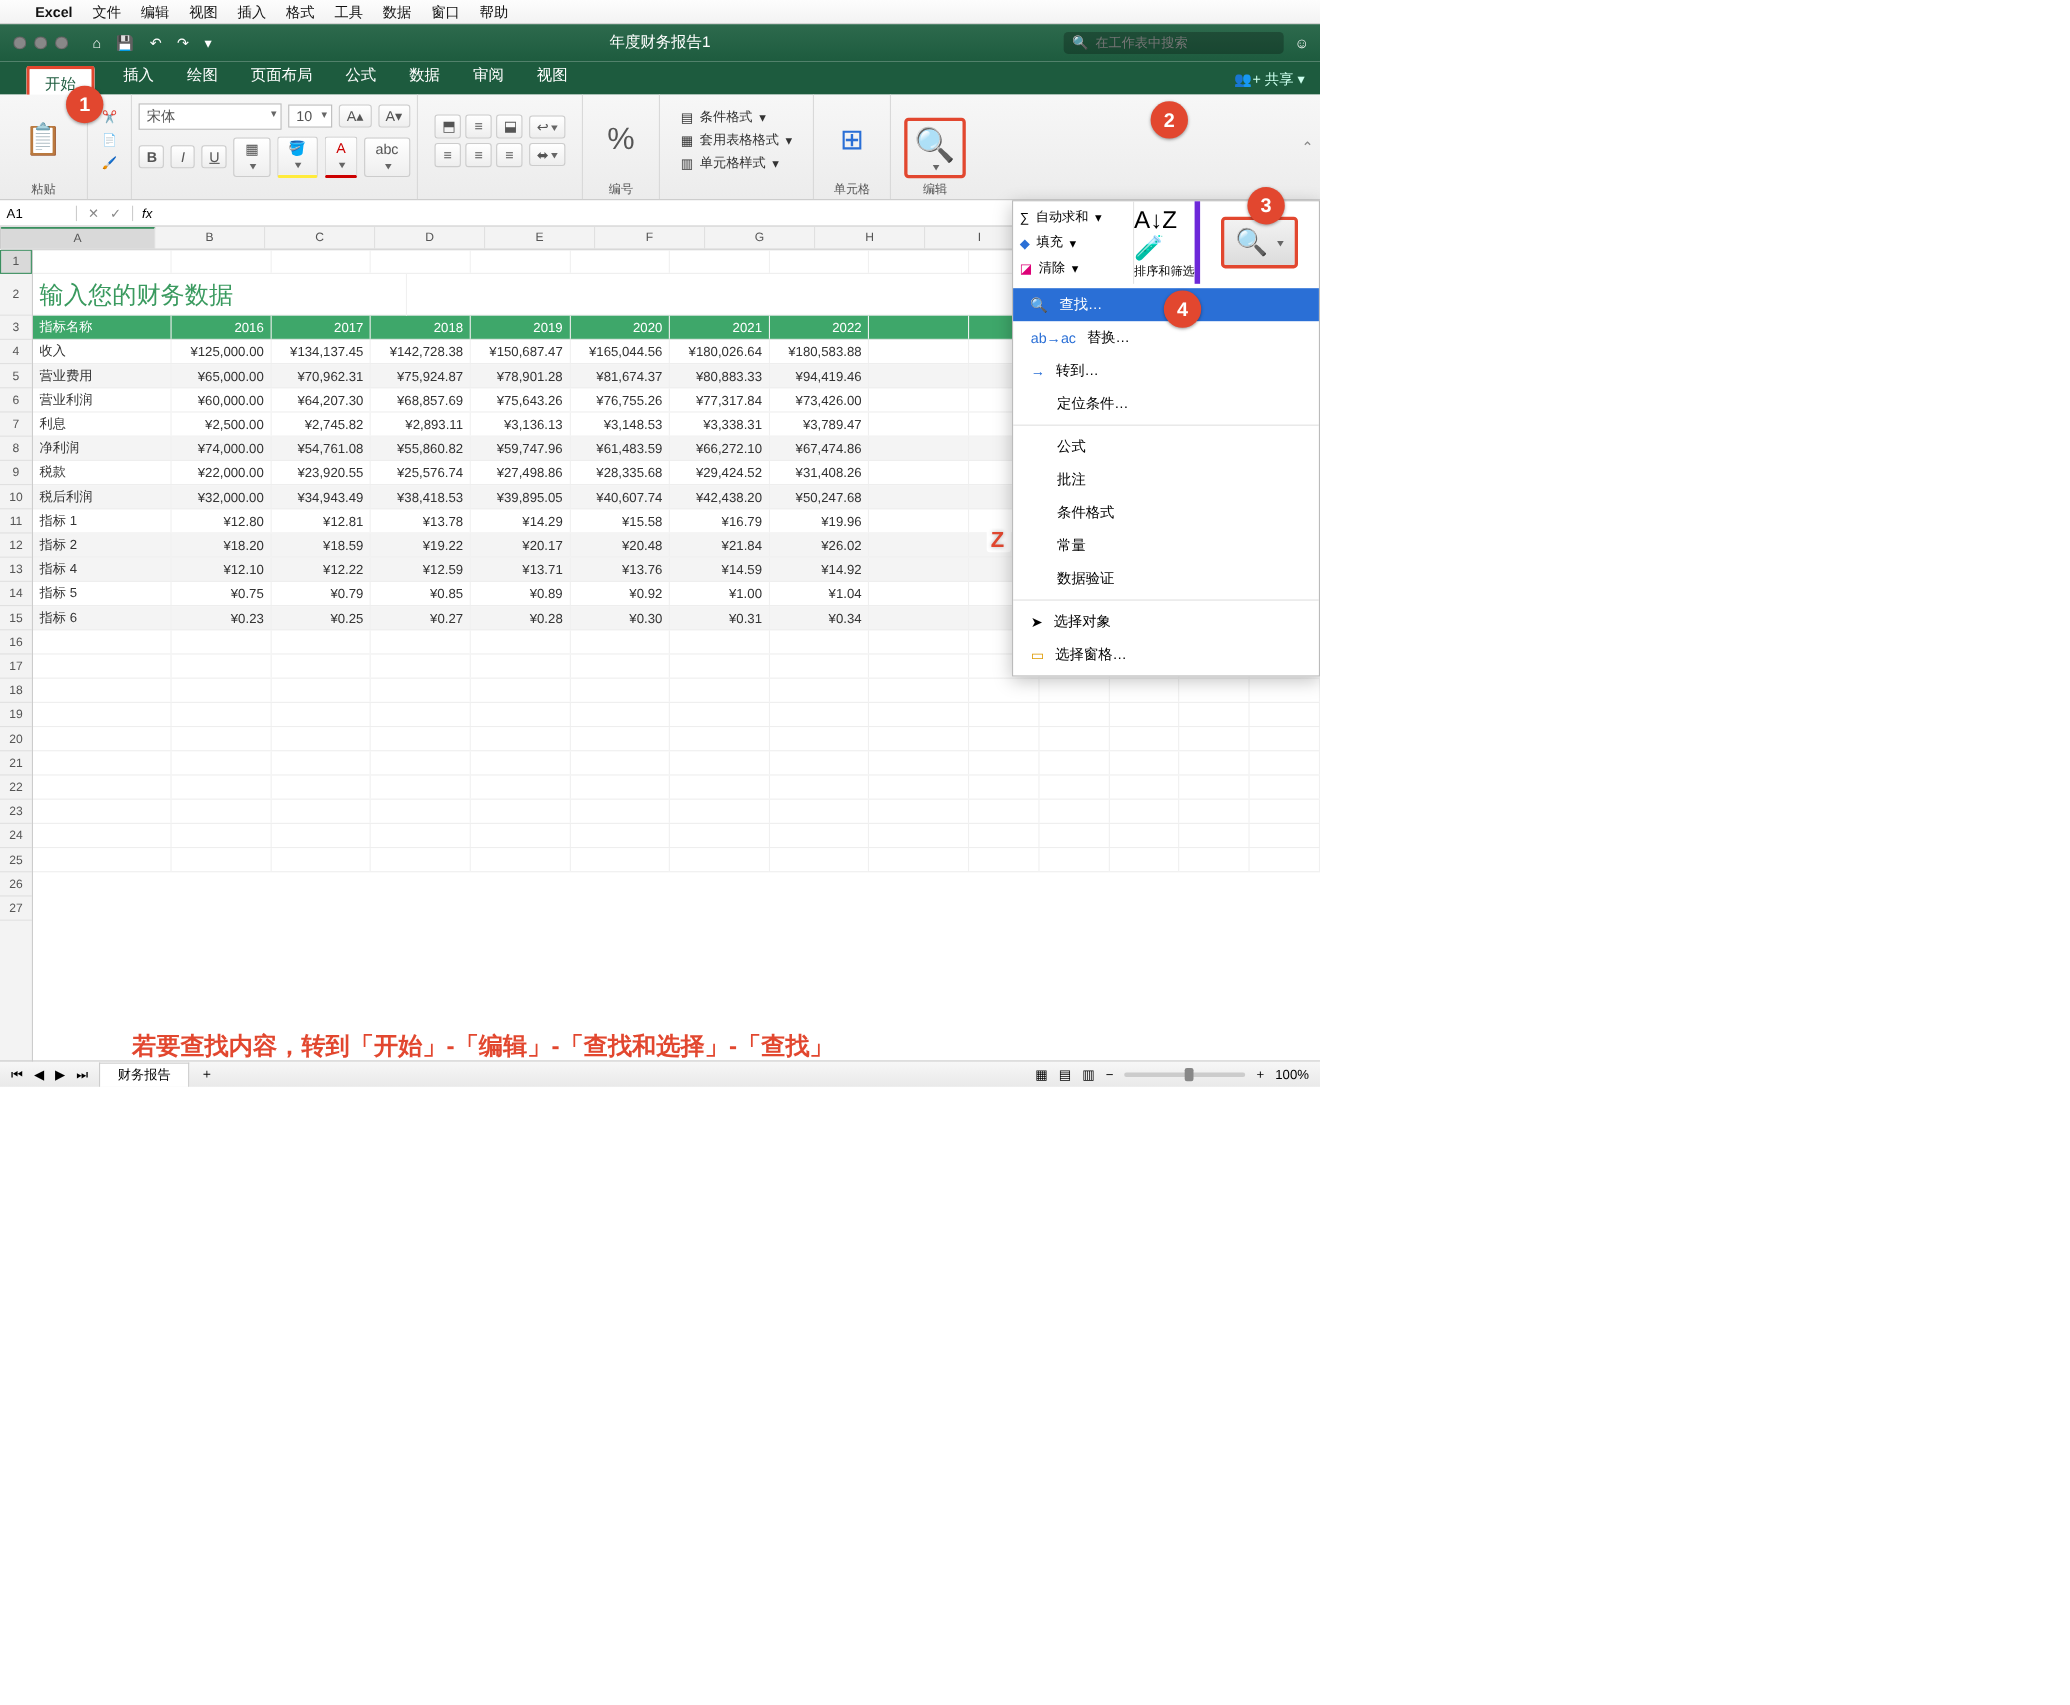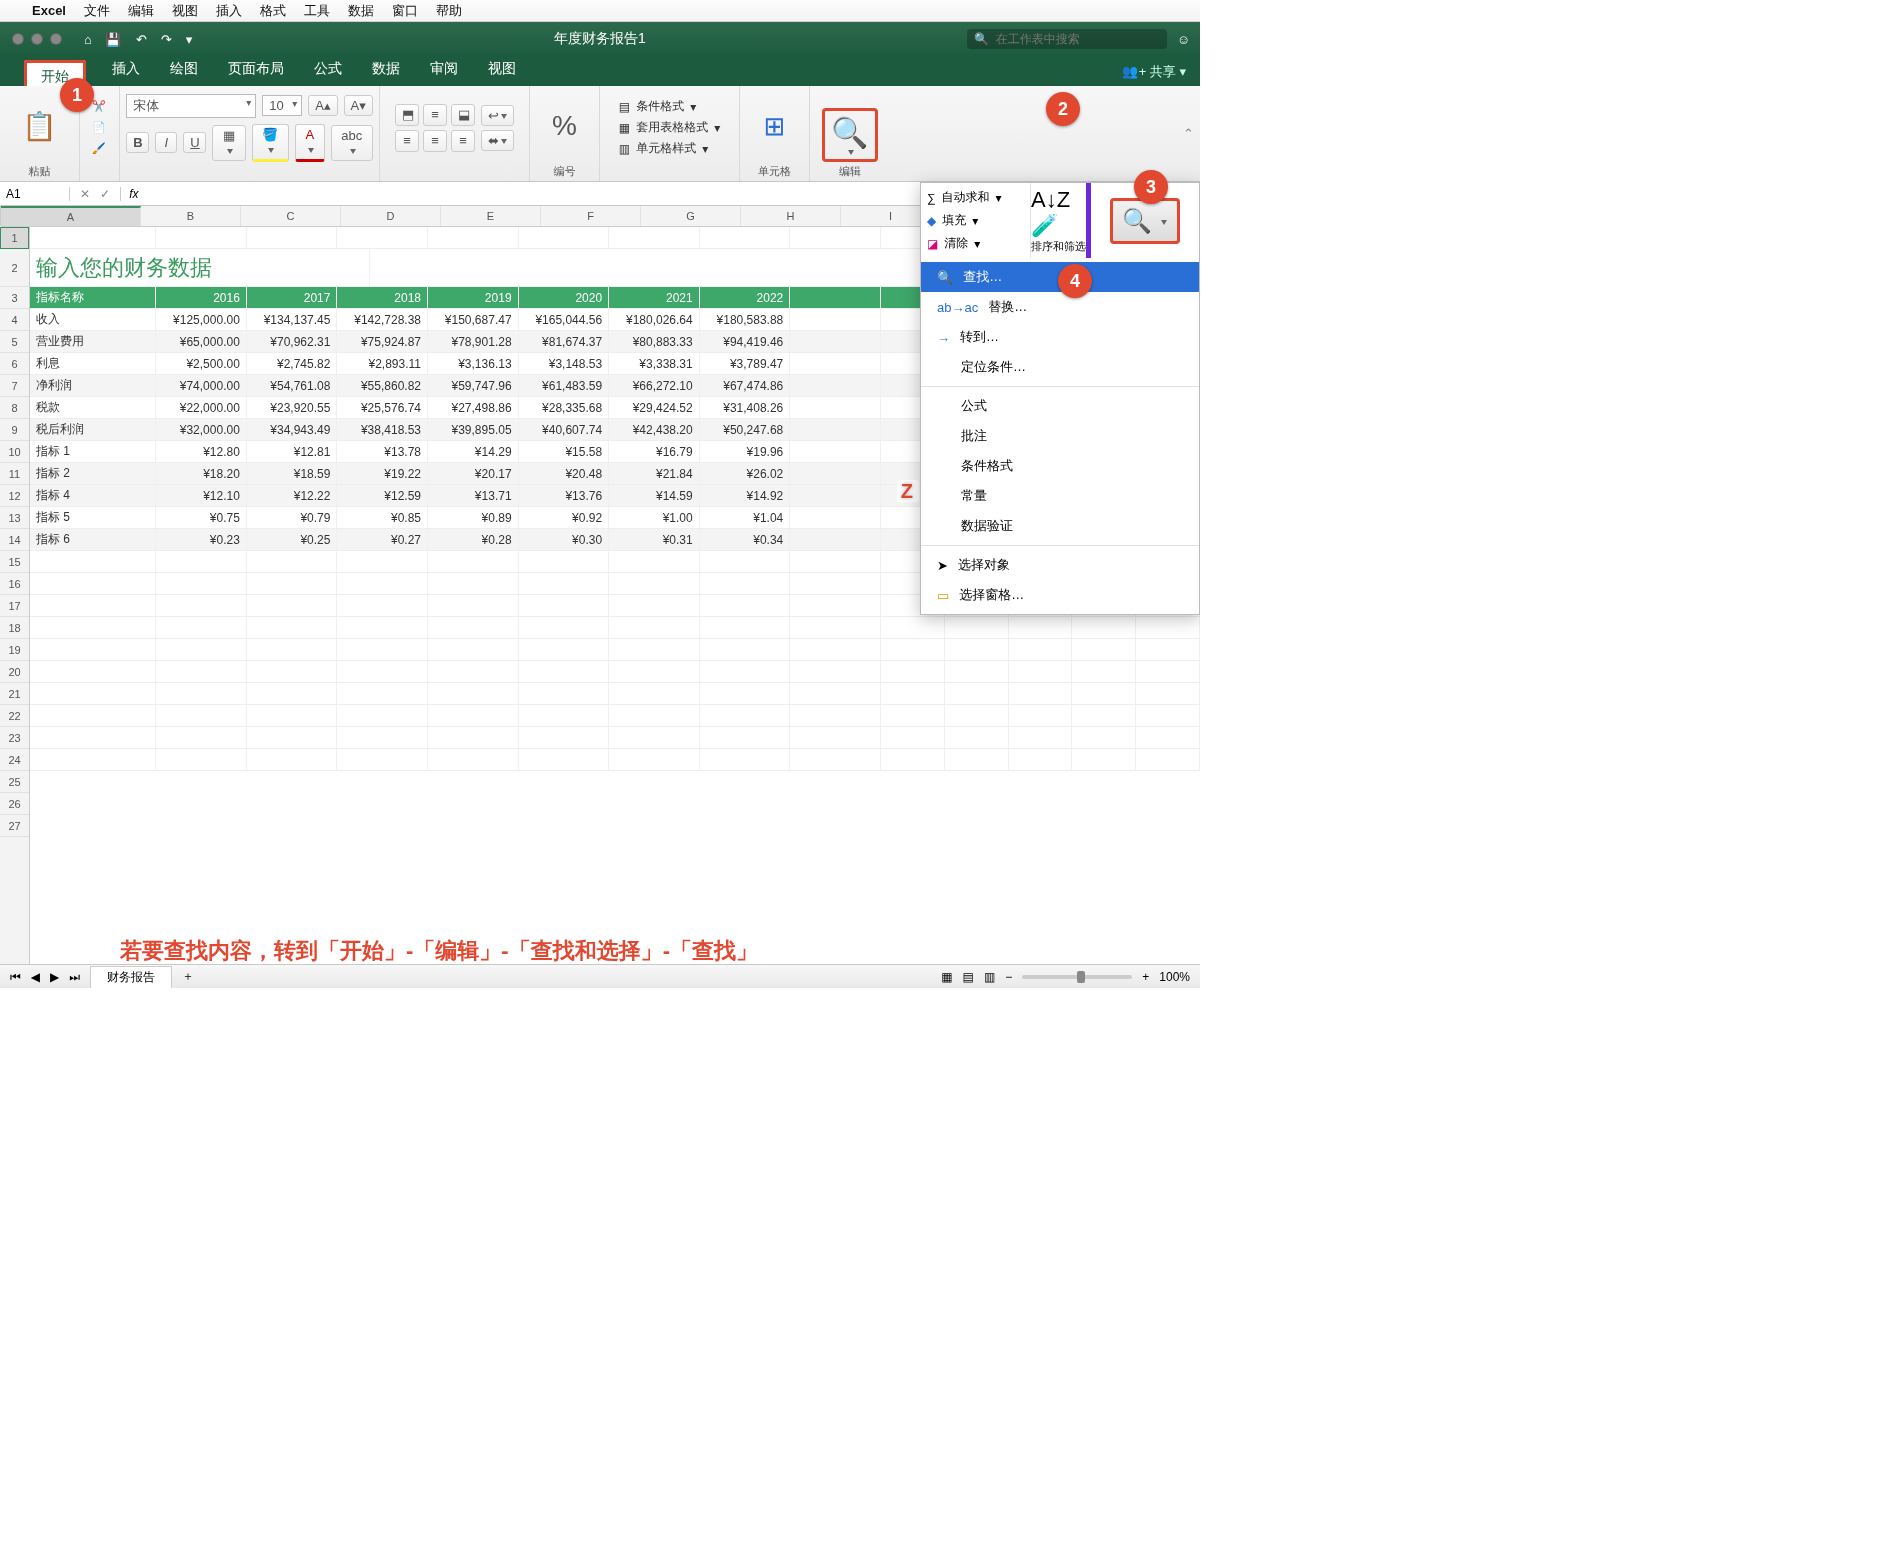--- a/index.html
+++ b/index.html
@@ -361,20 +361,36 @@
         <div class="cell" style="width: 100px; justify-content: flex-end;">¥80,883.33</div>
         <div class="cell" style="width: 100px; justify-content: flex-end;">¥94,419.46</div>
         <div class="cell" style="width: 100px;"></div>
         <div class="cell" style="width: 70px;"></div>
         <div class="cell" style="width: 70px;"></div>
         <div class="cell" style="width: 70px;"></div>
         <div class="cell" style="width: 70px;"></div>
         <div class="cell" style="width: 70px;"></div>
       </div>
       <div class="datarow " style="height: 22px;">
+        <div class="cell" style="width: 140px; justify-content: flex-start;">营业利润</div>
+        <div class="cell" style="width: 100px; justify-content: flex-end;">¥60,000.00</div>
+        <div class="cell" style="width: 100px; justify-content: flex-end;">¥64,207.30</div>
+        <div class="cell" style="width: 100px; justify-content: flex-end;">¥68,857.69</div>
+        <div class="cell" style="width: 100px; justify-content: flex-end;">¥75,643.26</div>
+        <div class="cell" style="width: 100px; justify-content: flex-end;">¥76,755.26</div>
+        <div class="cell" style="width: 100px; justify-content: flex-end;">¥77,317.84</div>
+        <div class="cell" style="width: 100px; justify-content: flex-end;">¥73,426.00</div>
+        <div class="cell" style="width: 100px;"></div>
+        <div class="cell" style="width: 70px;"></div>
+        <div class="cell" style="width: 70px;"></div>
+        <div class="cell" style="width: 70px;"></div>
+        <div class="cell" style="width: 70px;"></div>
+        <div class="cell" style="width: 70px;"></div>
+      </div>
+      <div class="datarow " style="height: 22px;">
         <div class="cell" style="width: 140px; justify-content: flex-start;">利息</div>
         <div class="cell" style="width: 100px; justify-content: flex-end;">¥2,500.00</div>
         <div class="cell" style="width: 100px; justify-content: flex-end;">¥2,745.82</div>
         <div class="cell" style="width: 100px; justify-content: flex-end;">¥2,893.11</div>
         <div class="cell" style="width: 100px; justify-content: flex-end;">¥3,136.13</div>
         <div class="cell" style="width: 100px; justify-content: flex-end;">¥3,148.53</div>
         <div class="cell" style="width: 100px; justify-content: flex-end;">¥3,338.31</div>
         <div class="cell" style="width: 100px; justify-content: flex-end;">¥3,789.47</div>
         <div class="cell" style="width: 100px;"></div>
         <div class="cell" style="width: 70px;"></div>
@@ -472,21 +488,21 @@
         <div class="cell" style="width: 100px; justify-content: flex-end;">¥13.76</div>
         <div class="cell" style="width: 100px; justify-content: flex-end;">¥14.59</div>
         <div class="cell" style="width: 100px; justify-content: flex-end;">¥14.92</div>
         <div class="cell" style="width: 100px;"></div>
         <div class="cell" style="width: 70px;"></div>
         <div class="cell" style="width: 70px;"></div>
         <div class="cell" style="width: 70px;"></div>
         <div class="cell" style="width: 70px;"></div>
         <div class="cell" style="width: 70px;"></div>
       </div>
-      <div class="datarow " style="height: 22px;">
+      <div class="datarow " style="height: 22px; justify-content: flex-end;">
         <div class="cell" style="width: 140px; justify-content: flex-start;">指标 5</div>
         <div class="cell" style="width: 100px; justify-content: flex-end;">¥0.75</div>
         <div class="cell" style="width: 100px; justify-content: flex-end;">¥0.79</div>
         <div class="cell" style="width: 100px; justify-content: flex-end;">¥0.85</div>
         <div class="cell" style="width: 100px; justify-content: flex-end;">¥0.89</div>
         <div class="cell" style="width: 100px; justify-content: flex-end;">¥0.92</div>
         <div class="cell" style="width: 100px; justify-content: flex-end;">¥1.00</div>
         <div class="cell" style="width: 100px; justify-content: flex-end;">¥1.04</div>
         <div class="cell" style="width: 100px;"></div>
         <div class="cell" style="width: 70px;"></div>

